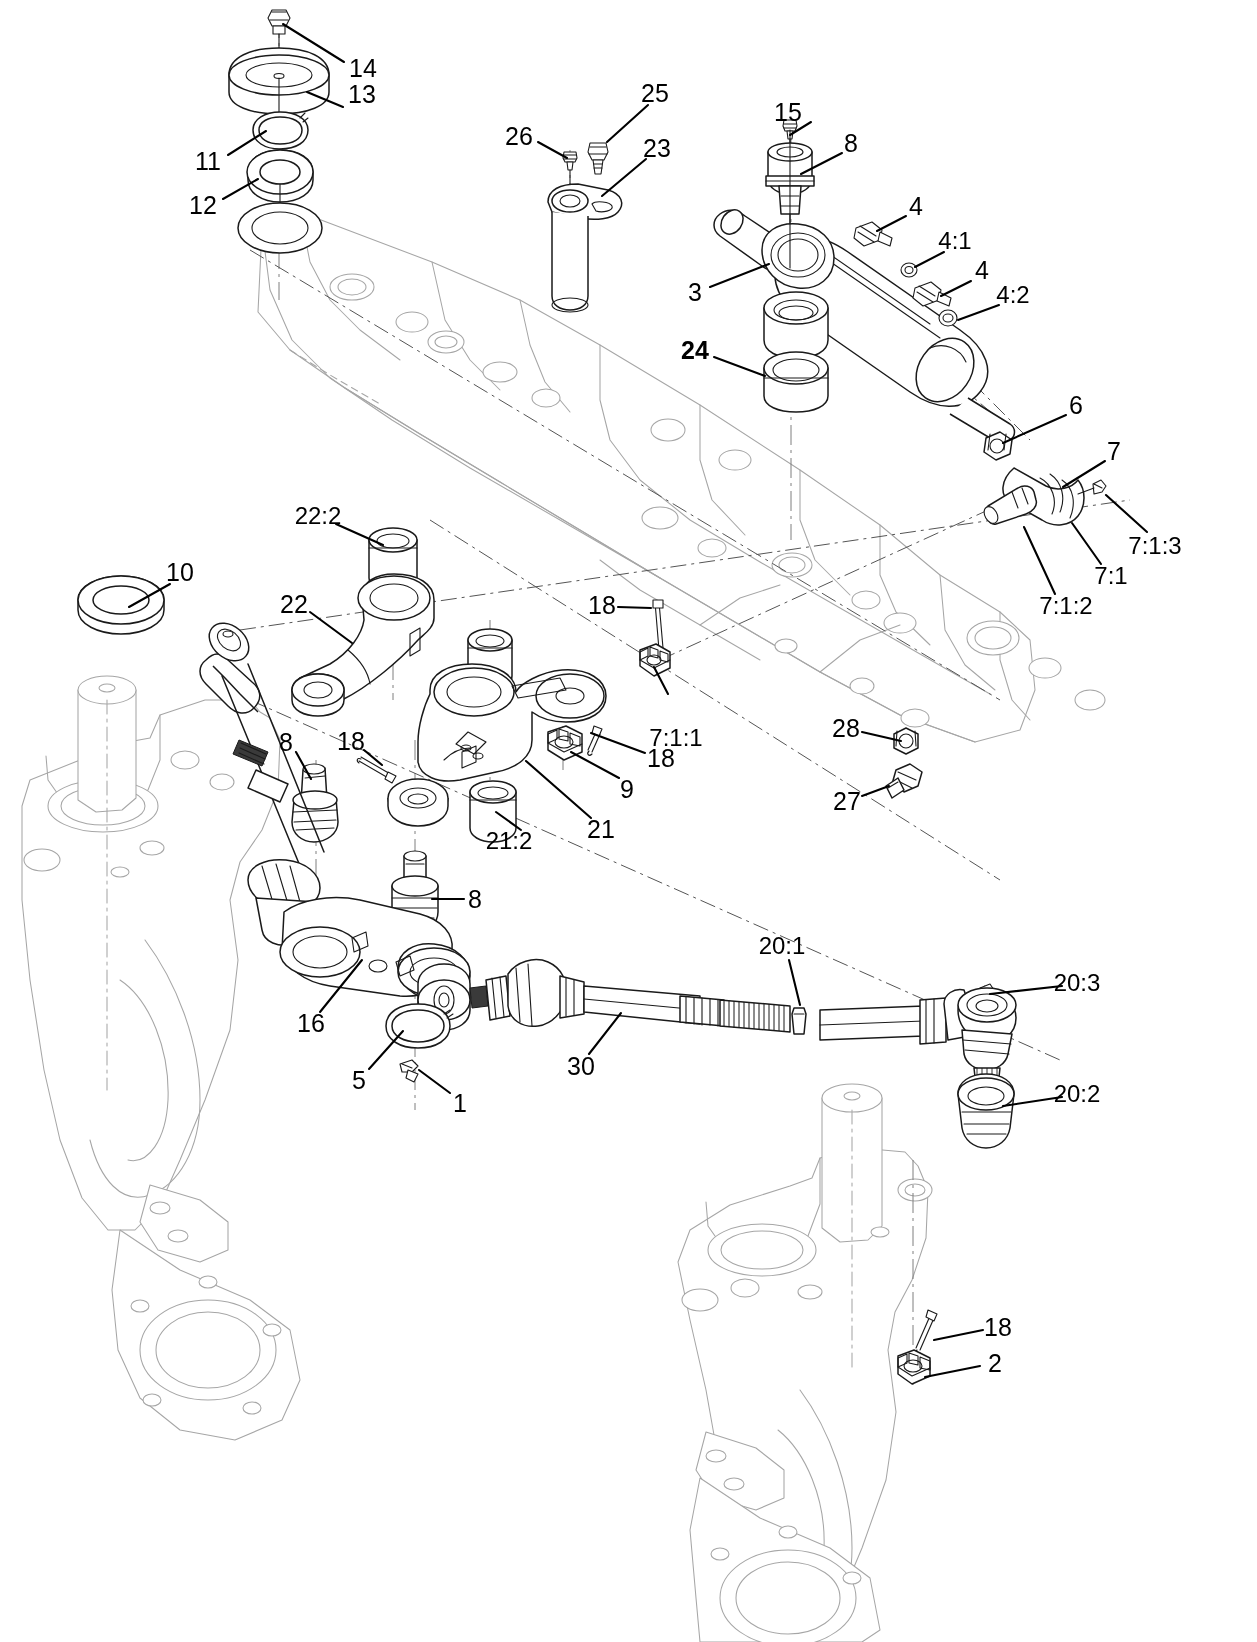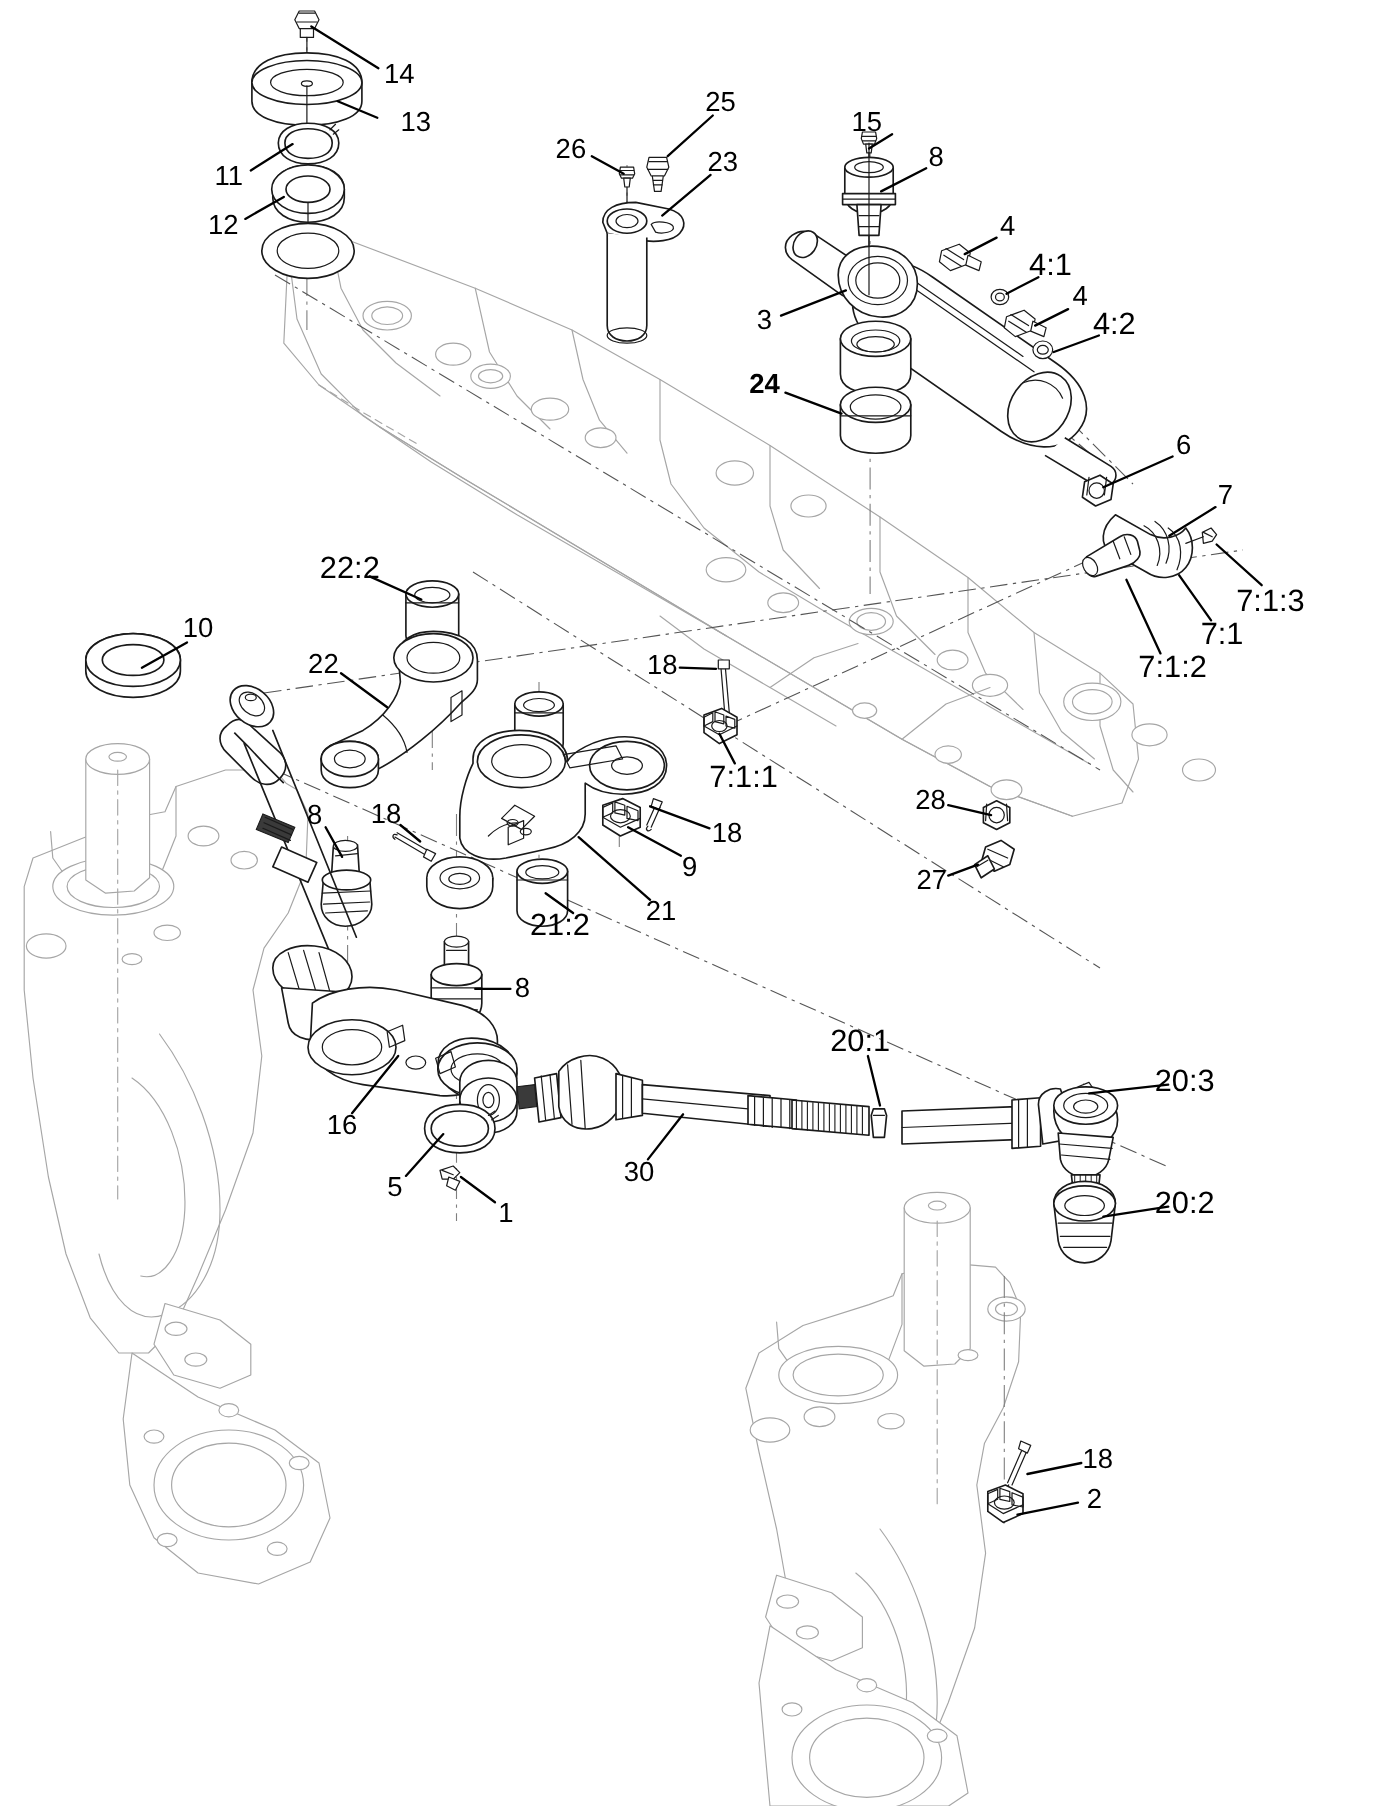--- a/index.html
+++ b/index.html
@@ -16,21 +16,21 @@
     position:absolute;
     font-family:"Liberation Sans",sans-serif;
     font-size:25px;
     color:#000000;
     letter-spacing:0px;
     white-space:nowrap;
     line-height:1;
     transform:translate(-50%,-50%);
     user-select:none;
   }
-  .callout.sub{font-size:28px;}
+  .callout.sub{font-size:24px;}
 </style>
 </head>
 <body>
 
 <div id="sheet">
 
 <svg id="art" viewBox="0 0 1257 1642" xmlns="http://www.w3.org/2000/svg">
   <defs>
     <style>
       .ln{fill:none;stroke:#1a1a1a;stroke-width:1.5;stroke-linecap:round;stroke-linejoin:round;}
@@ -667,21 +667,21 @@
         <polyline class="lead" points="789,960 800,1005"></polyline>
         <polyline class="lead" points="1062,986 990,994"></polyline>
         <polyline class="lead" points="1062,1097 1003,1106"></polyline>
         <polyline class="lead" points="983,1330 934,1340"></polyline>
         <polyline class="lead" points="980,1366 925,1377"></polyline>
       </g>
 </svg>
 
 <div id="labels">
       <div class="callout" style="left: 363px; top: 68px;">14</div>
-      <div class="callout" style="left: 362px; top: 112px; margin-left: 16px;">13</div>
+      <div class="callout" style="left: 362px; top: 94px;">13</div>
       <div class="callout" style="left: 208px; top: 161px;">11</div>
       <div class="callout" style="left: 203px; top: 205px;">12</div>
       <div class="callout" style="left: 655px; top: 93px;">25</div>
       <div class="callout" style="left: 519px; top: 136px;">26</div>
       <div class="callout" style="left: 657px; top: 148px;">23</div>
       <div class="callout" style="left: 788px; top: 112px;">15</div>
       <div class="callout" style="left: 851px; top: 143px;">8</div>
       <div class="callout" style="left: 916px; top: 206px;">4</div>
       <div class="callout sub" style="left: 955px; top: 241px;">4:1</div>
       <div class="callout" style="left: 982px; top: 270px;">4</div>
@@ -690,21 +690,21 @@
       <div class="callout" style="left: 695px; top: 350px; font-weight: bold;">24</div>
       <div class="callout" style="left: 1076px; top: 405px;">6</div>
       <div class="callout" style="left: 1114px; top: 451px;">7</div>
       <div class="callout sub" style="left: 1155px; top: 546px;">7:1:3</div>
       <div class="callout sub" style="left: 1111px; top: 576px;">7:1</div>
       <div class="callout sub" style="left: 1066px; top: 606px;">7:1:2</div>
       <div class="callout" style="left: 180px; top: 572px;">10</div>
       <div class="callout sub" style="left: 318px; top: 516px;">22:2</div>
       <div class="callout" style="left: 294px; top: 604px;">22</div>
       <div class="callout" style="left: 602px; top: 605px;">18</div>
-      <div class="callout sub" style="left: 676px; top: 706px;">7:1:1</div>
+      <div class="callout sub" style="left: 676px; top: 738px;">7:1:1</div>
       <div class="callout" style="left: 846px; top: 728px;">28</div>
       <div class="callout" style="left: 847px; top: 801px;">27</div>
       <div class="callout" style="left: 286px; top: 742px;">8</div>
       <div class="callout" style="left: 351px; top: 741px;">18</div>
       <div class="callout" style="left: 661px; top: 758px;">18</div>
       <div class="callout" style="left: 627px; top: 789px;">9</div>
       <div class="callout" style="left: 601px; top: 829px;">21</div>
       <div class="callout sub" style="left: 509px; top: 841px;">21:2</div>
       <div class="callout" style="left: 475px; top: 899px;">8</div>
       <div class="callout" style="left: 311px; top: 1023px;">16</div>

